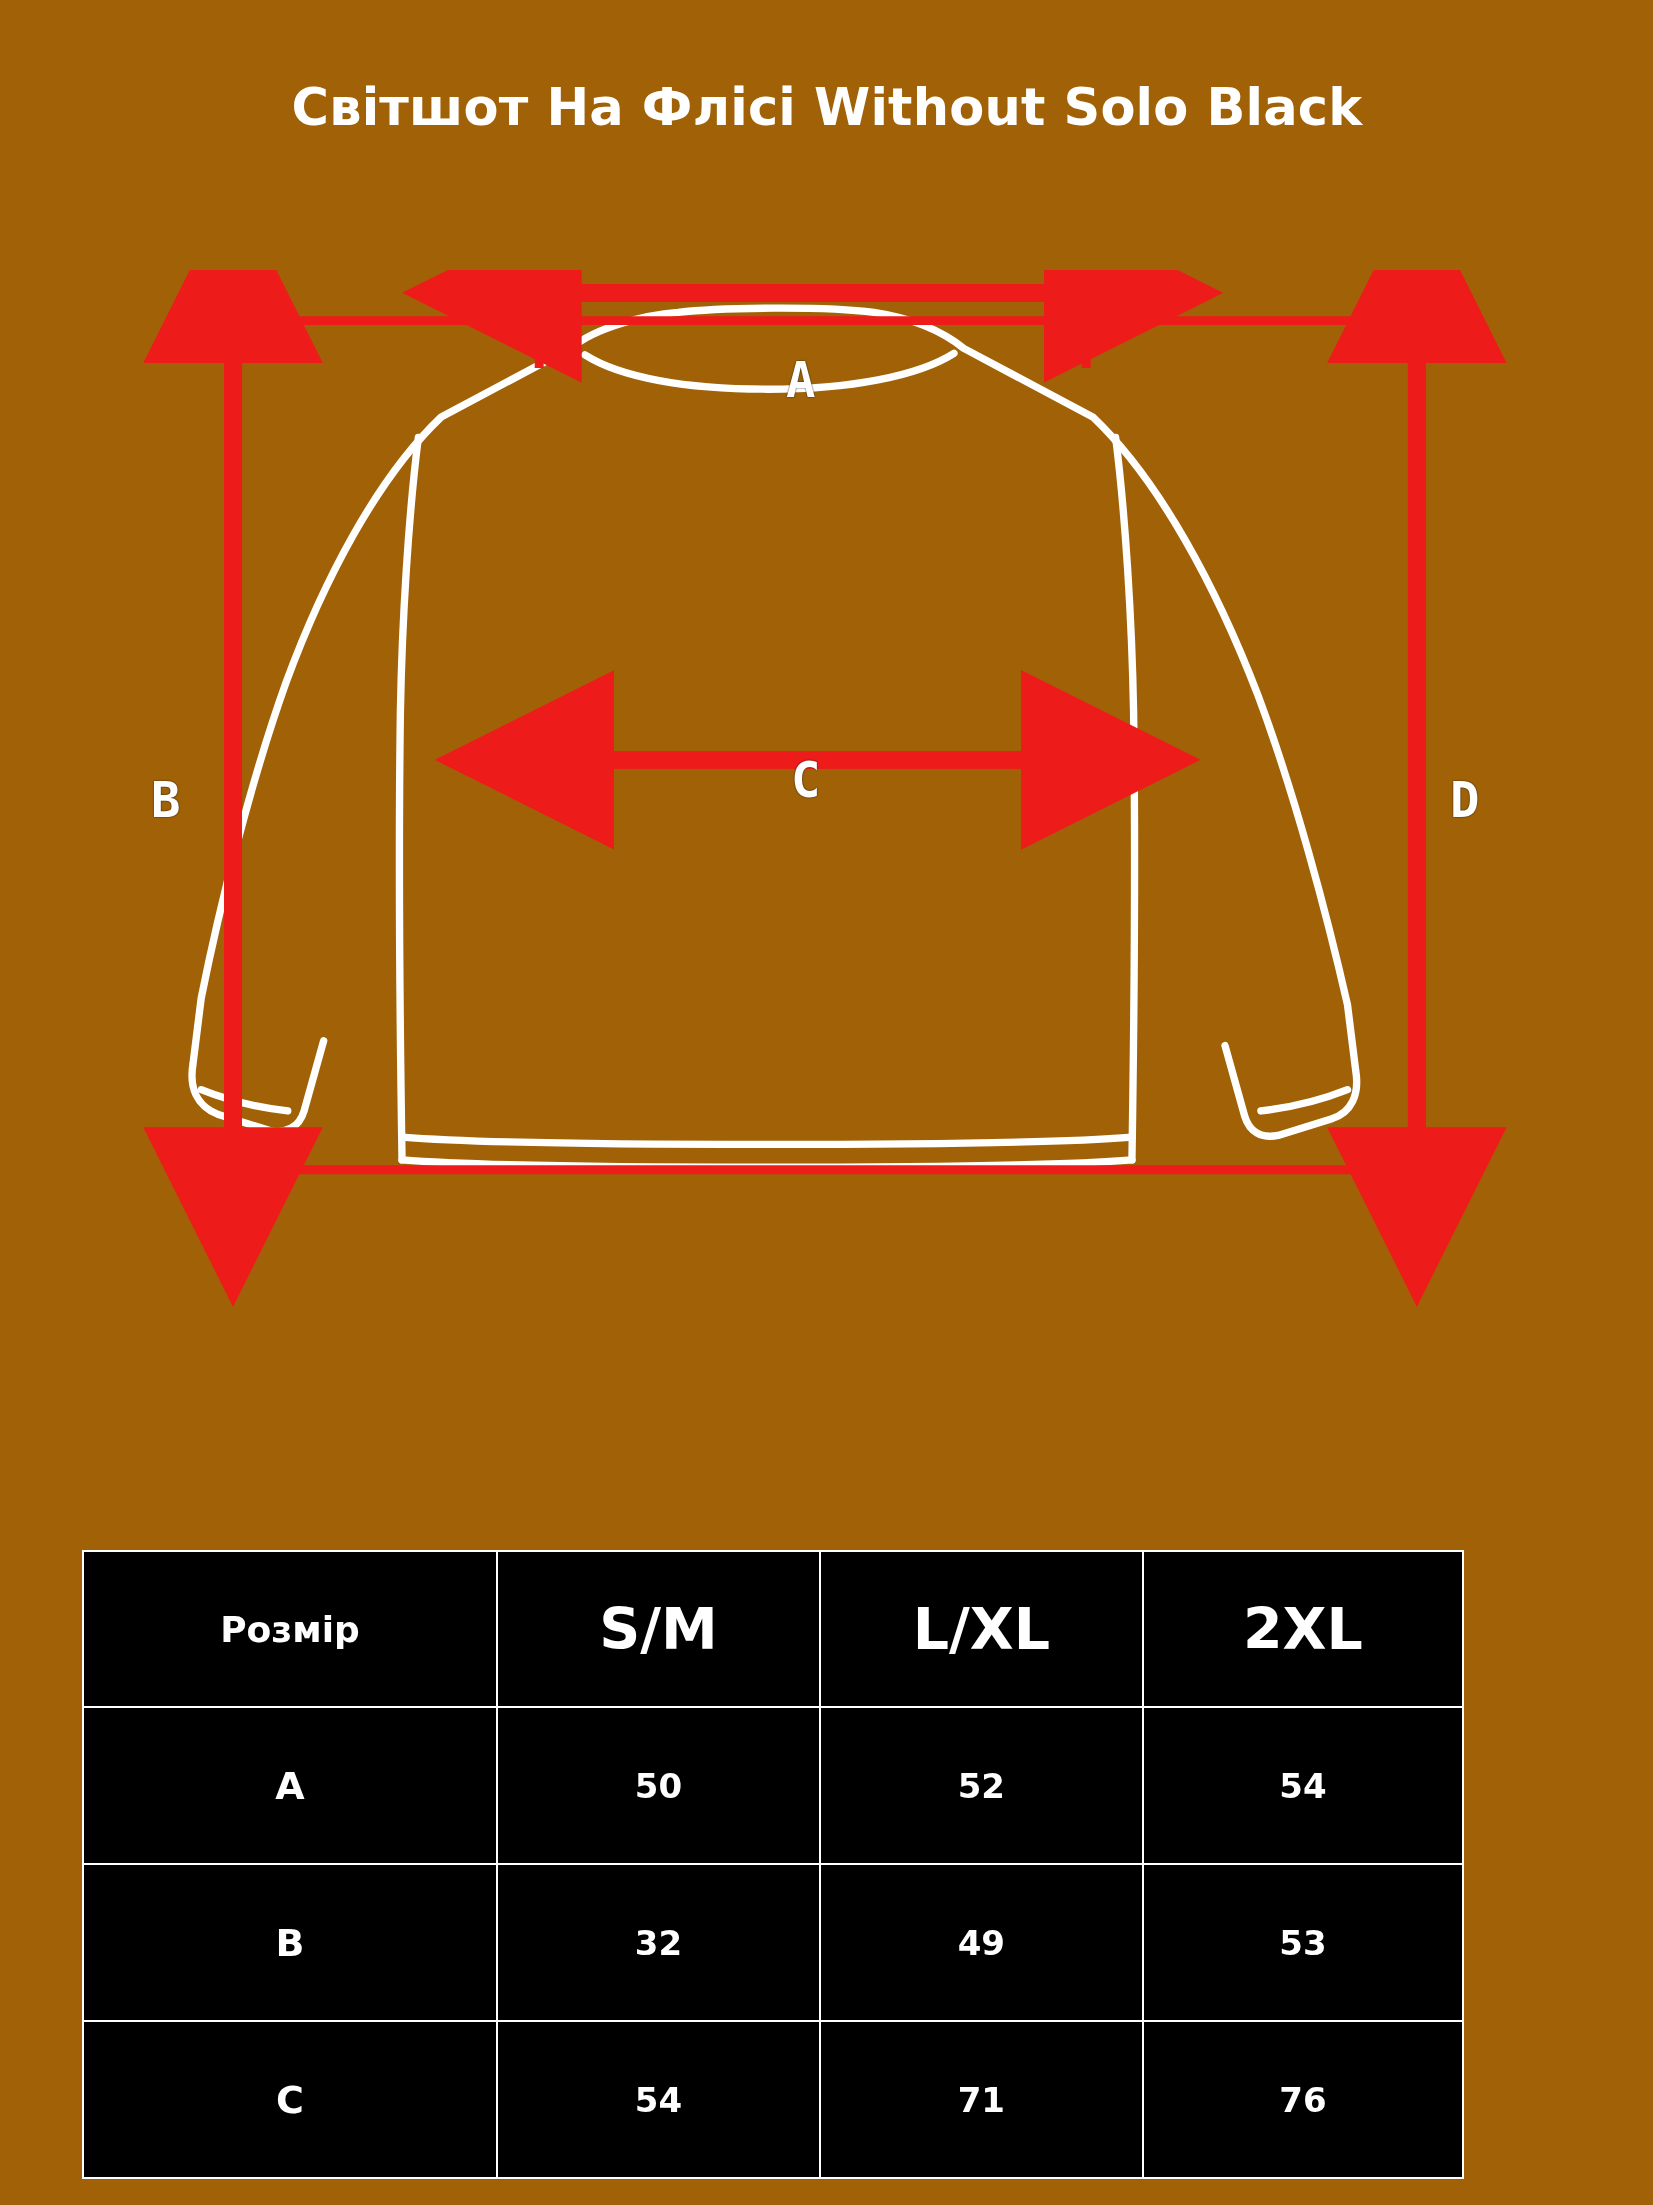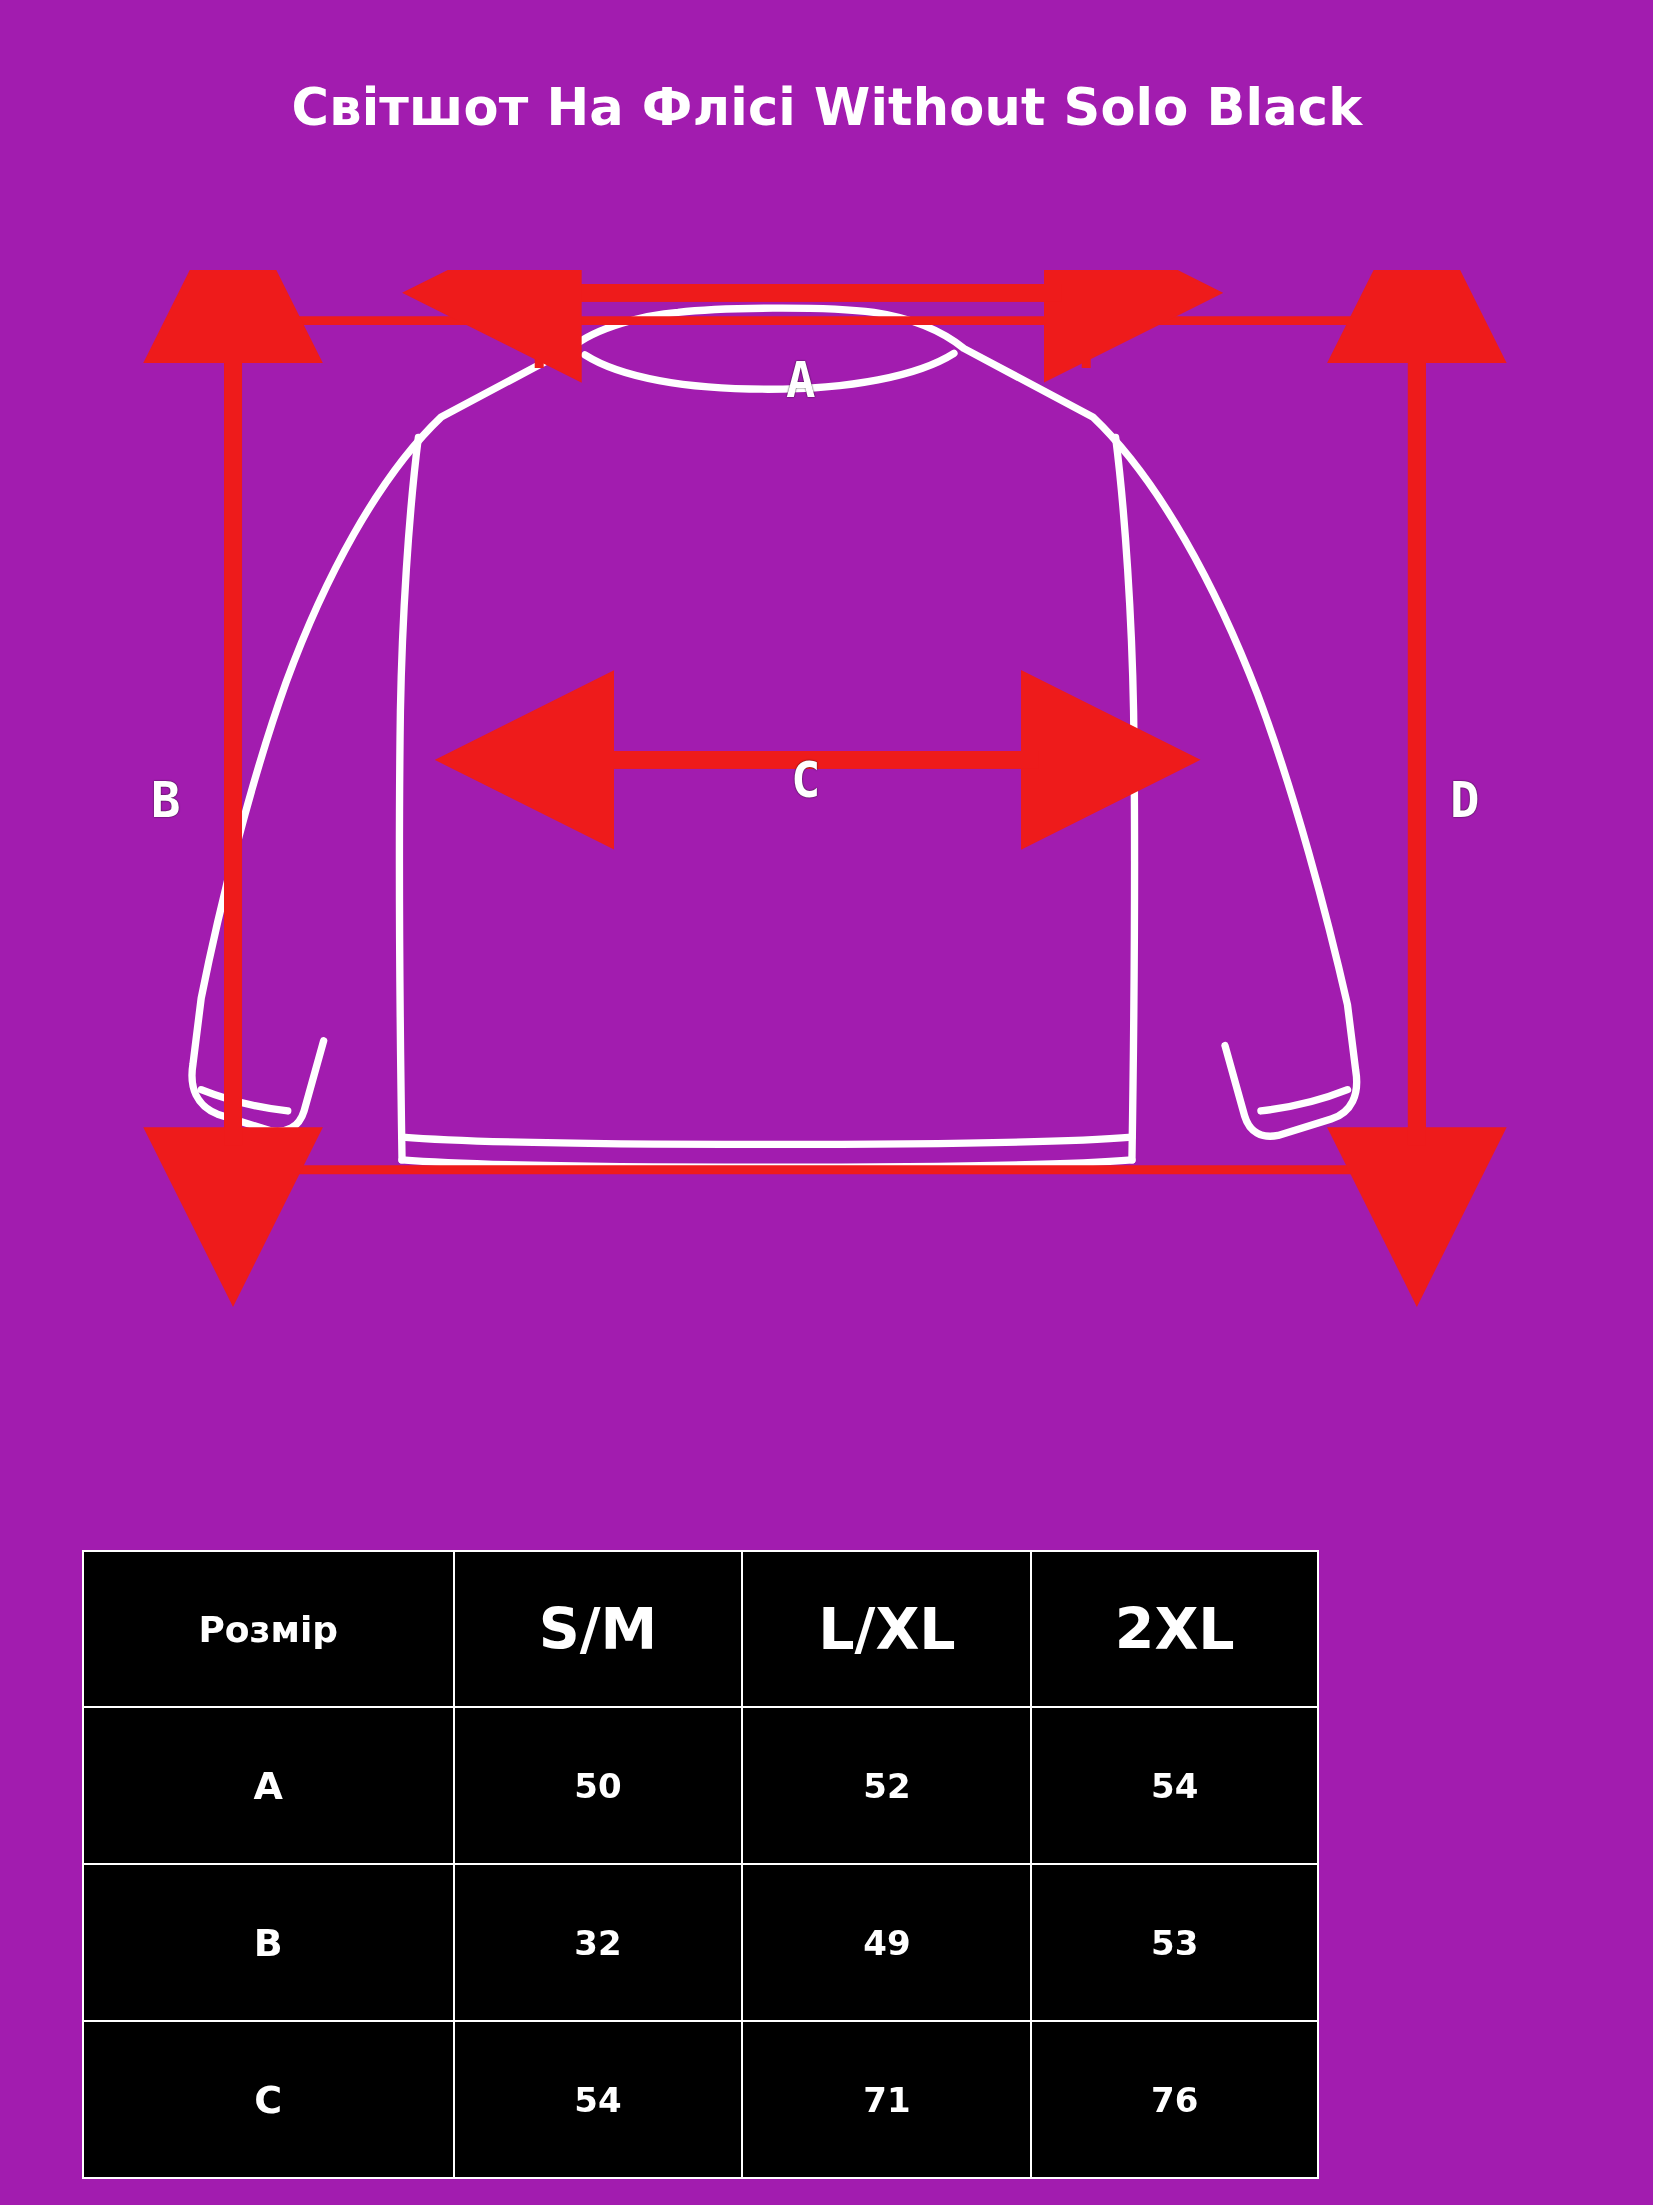--- a/index.html
+++ b/index.html
@@ -12,21 +12,21 @@
     height: 2205px;
     position: relative;
     overflow: hidden;
     font-family: "DejaVu Sans", "Liberation Sans", sans-serif;
     color: #ffffff;
   }
 
   .page {
     position: absolute;
     inset: 0;
-    background: #a21caf;
+    background: #a16207;
   }
 
   
   .title {
     position: absolute;
     top: 78px;
     left: 0;
     width: 100%;
     text-align: center;
     font-size: 51px;
@@ -63,21 +63,21 @@
   .label-a { left: 786px; top: 86px; }
   .label-b { left: 151px; top: 506px; }
   .label-c { left: 791px; top: 486px; }
   .label-d { left: 1450px; top: 506px; }
 
   
   .table-wrap {
     position: absolute;
     left: 82px;
     top: 1550px;
-    width: 1237px;
+    width: 1382px;
   }
   table.size-table {
     border-collapse: collapse;
     width: 100%;
     table-layout: fixed;
   }
   table.size-table th,
   table.size-table td {
     border: 2.5px solid #ffffff;
     text-align: center;

